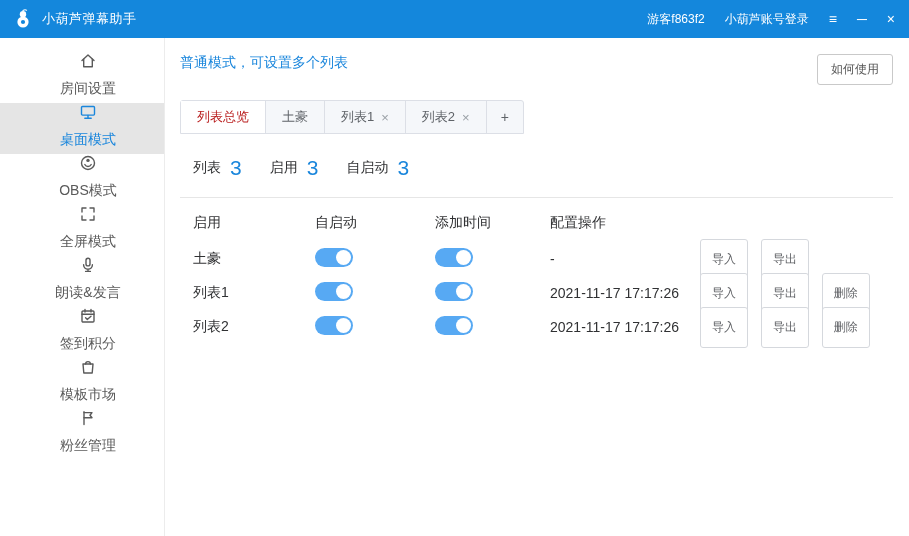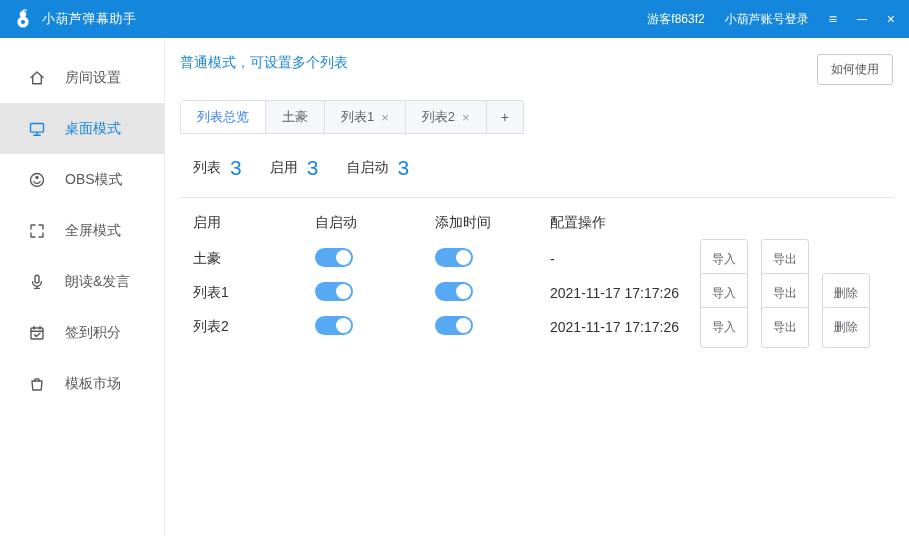--- a/index.html
+++ b/index.html
@@ -15,39 +15,39 @@
   .app-title { font-size: 13px; letter-spacing: .5px; }
   .tb-right { display: flex; align-items: center; gap: 20px; font-size: 12px; }
   .tb-link { cursor: pointer; }
   .win-ico { font-size: 14px; cursor: pointer; line-height: 1; }
 
   
   .body { flex: 1; display: flex; min-height: 0; }
 
   
   .sidebar { width: 165px; flex: 0 0 165px; border-right: 1px solid #ececec; padding-top: 14px; background: #fff; }
-  .side-item { height: 51px; display: flex; align-items: center; gap: 19px; padding-left: 28px;
-               font-size: 14px; color: #5a5a5a; cursor: pointer; }
+  .side-item { height: 51px; display: flex; align-items: center; gap: 10px; padding-left: 12px;
+               font-size: 14px; color: #5a5a5a; cursor: pointer; flex-direction: column; }
   .side-item.active { background: #e5e5e5; color: #1a86dc; }
   .side-item .icn { width: 18px; height: 18px; display: flex; align-items: center; justify-content: center; }
   .side-item svg { stroke: currentColor; fill: none; stroke-width: 1.4; stroke-linecap: round; stroke-linejoin: round; }
 
   
   .main { flex: 1; padding: 16px 16px 0 15px; min-width: 0; }
   .main-header { display: flex; align-items: flex-start; justify-content: space-between; }
   .subtitle { color: #1a86dc; font-size: 14px; }
   .help-btn { font-size: 12px; color: #555; background: #fff; border: 1px solid #c9c9c9; border-radius: 3px;
               padding: 6px 13px; cursor: pointer; font-family: inherit; }
 
   
   .tabs { display: inline-flex; margin-top: 15px; border: 1px solid #dcdfe6; background: #f5f7fa; border-radius: 3px 3px 0 0; }
   .tab { padding: 7px 16px; font-size: 13px; color: #5f6368; display: flex; align-items: center; gap: 7px;
          border-right: 1px solid #dcdfe6; cursor: pointer; white-space: nowrap; }
   .tab:last-child { border-right: none; }
-  .tab.active { background: #fff; color: #3b82f6; text-align: center; }
+  .tab.active { background: #fff; color: #b91c1c; text-align: center; }
   .tab-close { font-size: 13px; color: #9aa0a6; cursor: pointer; line-height: 1; }
   .tab.add { padding: 7px 14px; color: #5f6368; font-size: 14px; }
 
   
   .stats { display: flex; align-items: center; gap: 28px; margin-top: 20px; padding-left: 13px; height: 28px; }
   .stat { display: flex; align-items: center; gap: 9px; }
   .stat-label { font-size: 14px; color: #303133; }
   .stat-value { font-size: 21px; color: #1a86dc; }
 
   .divider { height: 1px; background: #e6e6e6; margin-top: 15px; }
@@ -151,20 +151,29 @@
       </div>
       <div class="side-item">
         <span class="icn">
           <svg width="18" height="18" viewBox="0 0 18 18">
               <path d="M4 6 H14 L13.2 15 H4.8 Z"></path>
               <path d="M6.6 6 a2.4 2.4 0 0 1 4.8 0"></path>
             </svg>
         </span>
         <span>模板市场</span>
       </div>
+      <div class="side-item">
+        <span class="icn">
+          <svg width="18" height="18" viewBox="0 0 18 18">
+              <path d="M5 2.8 V15.5"></path>
+              <path d="M5 3.6 H13 L11 6.2 L13 8.8 H5"></path>
+            </svg>
+        </span>
+        <span>粉丝管理</span>
+      </div>
     </div>
 
     <div class="main">
 
       <div class="main-header">
         <span class="subtitle">普通模式，可设置多个列表</span>
         <button class="help-btn">如何使用</button>
       </div>
 
       <div class="tabs">

